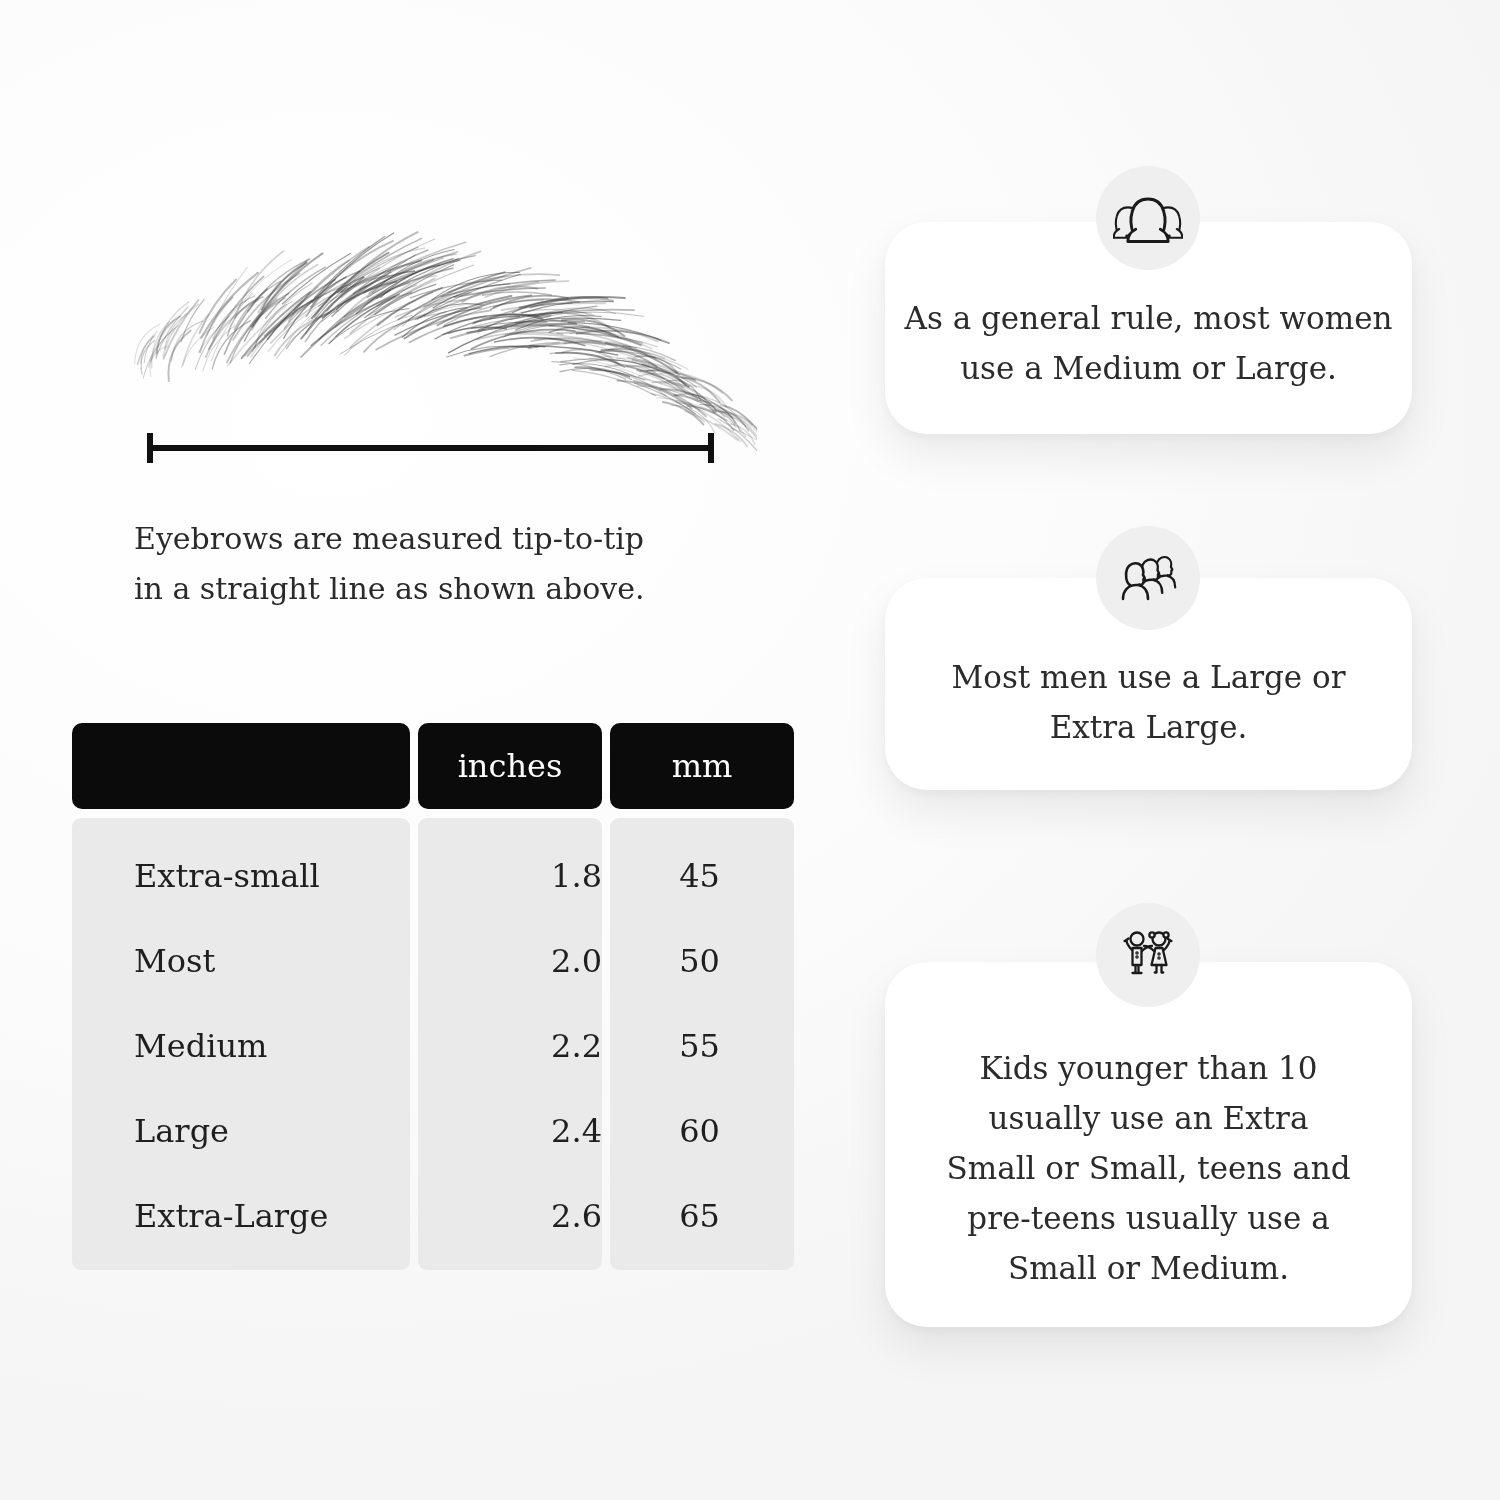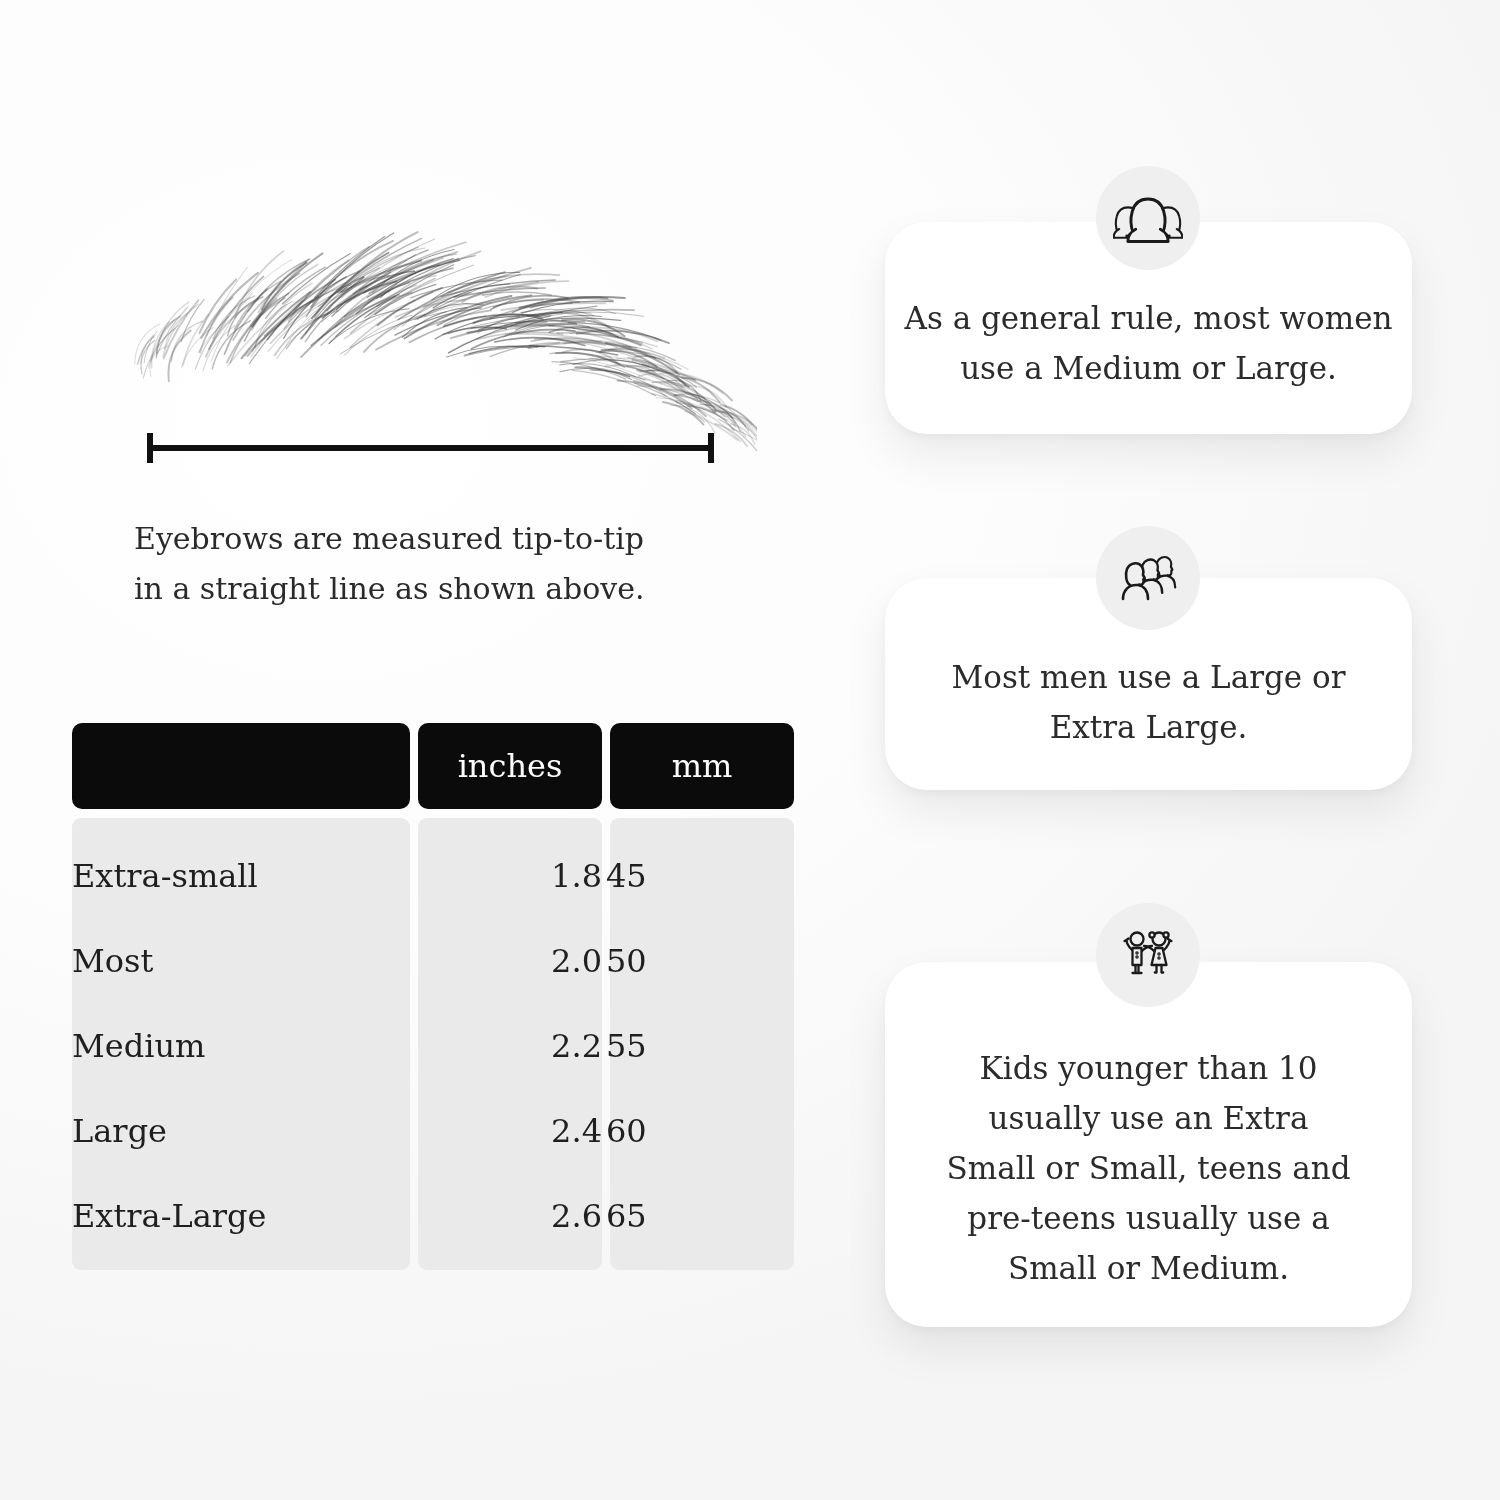--- a/index.html
+++ b/index.html
@@ -30,23 +30,23 @@
   }
   .th1{left:72px;width:338px;}
   .th2{left:418px;width:184px;}
   .th3{left:610px;width:184px;}
   .col-bg{position:absolute;top:818px;height:452px;background:#eaeaea;border-radius:9px;}
   .cb1{left:72px;width:338px;}
   .cb2{left:418px;width:184px;}
   .cb3{left:610px;width:184px;}
   .rows{position:absolute;left:72px;top:833px;width:722px;}
   .row{display:flex;height:85px;align-items:center;font-size:32px;color:#1f1f1f;}
-  .c-size{width:338px;box-sizing:border-box;}
+  .c-size{width:338px;padding-left:62px;box-sizing:border-box;}
   .c-in{width:184px;margin-left:8px;text-align:right;}
-  .c-mm{width:187px;margin-left:4px;}
+  .c-mm{width:187px;margin-left:4px;text-align:center;}
 
   
   .card{
     position:absolute;left:885px;width:527px;background:#ffffff;border-radius:42px;
     box-shadow:0 22px 45px rgba(0,0,0,0.075), 0 4px 10px rgba(0,0,0,0.035);
     display:flex;flex-direction:column;align-items:center;justify-content:center;
     text-align:right;font-size:31px;line-height:50px;color:#2b2b2b;
     box-sizing:border-box;z-index:1;
   }
   .card1{top:222px;height:212px;padding-top:30px;}

